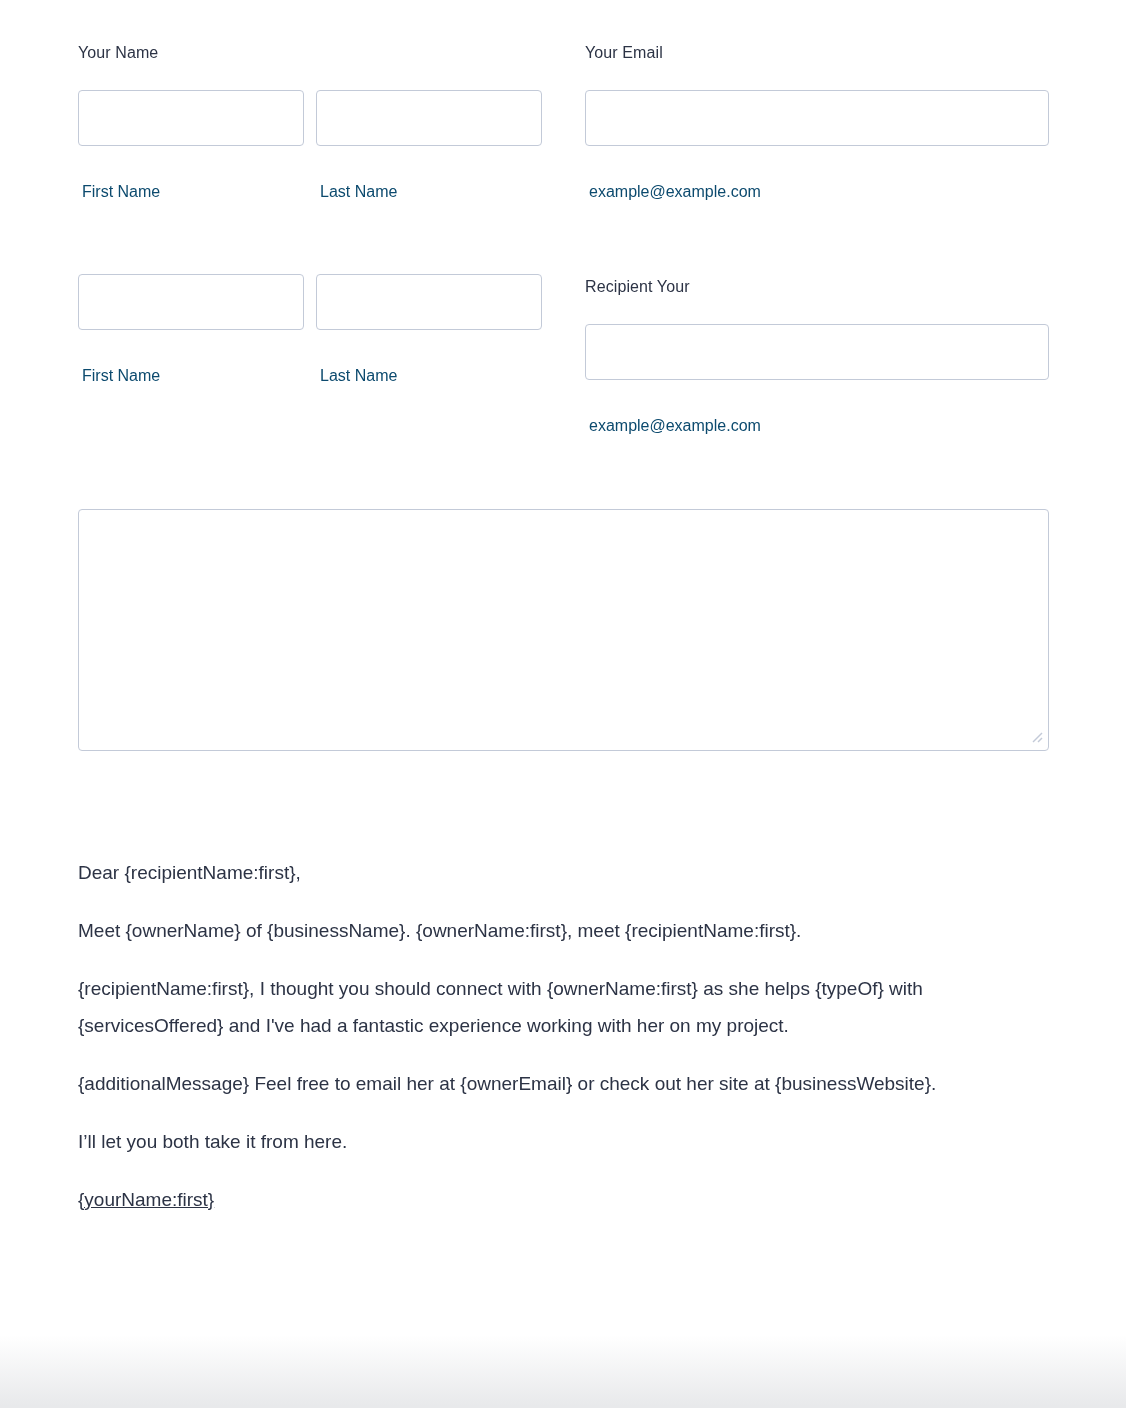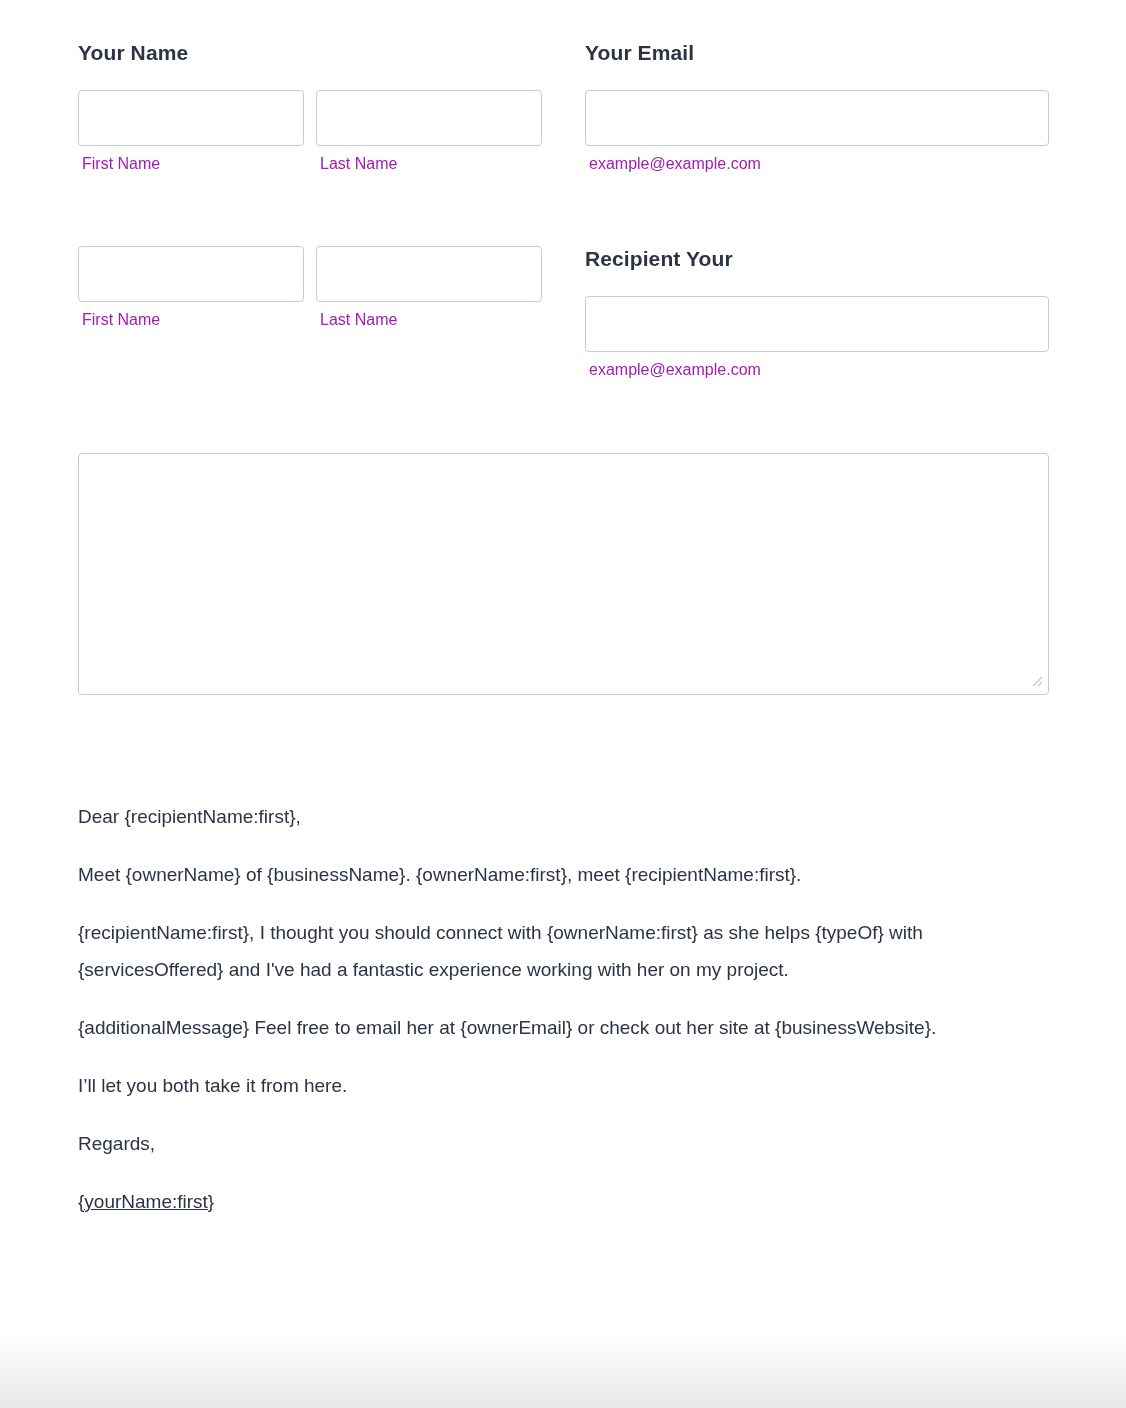--- a/index.html
+++ b/index.html
@@ -9,23 +9,23 @@
   }
   body {
     min-height: 1408px;
     background: linear-gradient(180deg, #ffffff 0px, #ffffff 1335px, #e8e9eb 1406px);
   }
   .page {
     padding: 40px 77px 0 78px;
   }
   .field-label {
     color: #2c3345;
-    font-size: 21px;
+    font-size: 16px;
     line-height: 26px;
-    font-weight: 700;
+    font-weight: 400;
     letter-spacing: 0.1px;
     margin-bottom: 24px;
   }
   .form-row {
     display: grid;
     grid-template-columns: 1fr 1fr;
     column-gap: 43px;
   }
   .row-1 { margin-bottom: 73px; }
   .row-2 { margin-bottom: 74px; }
@@ -41,25 +41,25 @@
     border: 1px solid #c3cad8;
     border-radius: 4px;
     background: #ffffff;
     padding: 0 10px;
     font-family: inherit;
     font-size: 16px;
     color: #2c3345;
     outline: none;
   }
   .sublabel {
-    margin-top: 8px;
+    margin-top: 36px;
     padding-left: 4px;
     font-size: 16px;
     line-height: 19px;
-    color: #a21caf;
+    color: #0c4a6e;
   }
   .textarea-wrap { position: relative; }
   .msg-textarea {
     display: block;
     width: 100%;
     height: 242px;
     border: 1px solid #c3cad8;
     border-radius: 4px;
     background: #ffffff;
     resize: none;
@@ -141,17 +141,16 @@
       </svg>
     </div>
   </div>
 
   <div class="letter">
     <p>Dear {recipientName:first},</p>
     <p>Meet {ownerName} of {businessName}. {ownerName:first}, meet {recipientName:first}.</p>
     <p>{recipientName:first}, I thought you should connect with {ownerName:first} as she helps {typeOf} with {servicesOffered} and I've had a fantastic experience working with her on my project.</p>
     <p>{additionalMessage} Feel free to email her at {ownerEmail} or check out her site at {businessWebsite}.</p>
     <p>I’ll let you both take it from here.</p>
-    <p>Regards,</p>
     <p>{yourName:first}</p>
   </div>
 
 </div>
 
 </body></html>

